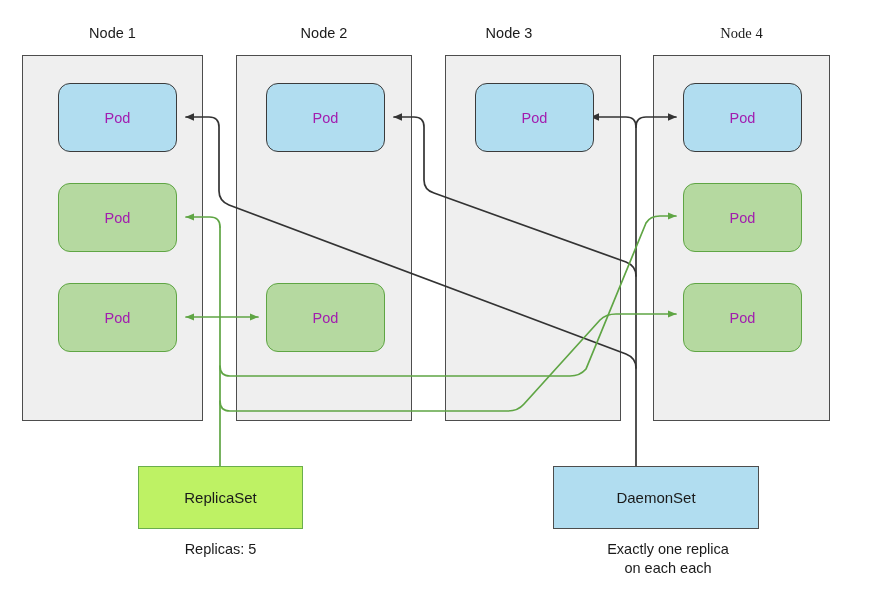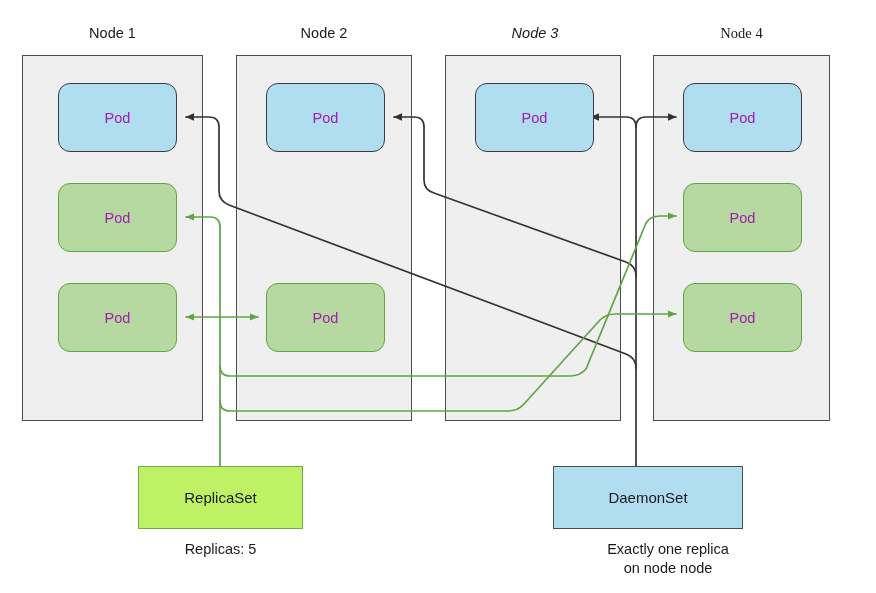--- a/index.html
+++ b/index.html
@@ -90,21 +90,21 @@
 
     <div class="node-label" style="left:236px;top:25px;width:176px;">Node 2</div>
     <div class="node-box" style="left:236px;top:55px;width:176px;height:366px;"></div>
     <div class="pod blue" style="left:266px;top:83px;width:119px;height:69px;">
       <span>Pod</span>
     </div>
     <div class="pod green" style="left:266px;top:283px;width:119px;height:69px;">
       <span>Pod</span>
     </div>
 
-    <div class="node-label" style="left:447px;top:25px;width:176px;font-style:italic;">Node 3</div>
+    <div class="node-label" style="left:421px;top:25px;width:176px;">Node 3</div>
     <div class="node-box" style="left:445px;top:55px;width:176px;height:366px;"></div>
     <div class="pod blue" style="left:475px;top:83px;width:119px;height:69px;">
       <span>Pod</span>
     </div>
 
     <div class="node-label" style="left:653px;top:25px;width:177px;font-family:Liberation Serif, serif;">Node 4</div>
     <div class="node-box" style="left:653px;top:55px;width:177px;height:366px;"></div>
     <div class="pod blue" style="left:683px;top:83px;width:119px;height:69px;">
       <span>Pod</span>
     </div>
@@ -115,22 +115,22 @@
       <span>Pod</span>
     </div>
   </div>
 
   <div>
     <div class="ctl green" style="left:138px;top:466px;width:165px;height:63px;">
       <span>ReplicaSet</span>
     </div>
     <div class="caption" style="left:118px;top:540px;width:205px;">Replicas: 5</div>
 
-    <div class="ctl blue" style="left:553px;top:466px;width:190px;height:63px;">
+    <div class="ctl blue" style="left:553px;top:466px;width:206px;height:63px;">
       <span>DaemonSet</span>
     </div>
     <div class="caption" style="left:573px;top:540px;width:190px;">
       <div>Exactly one replica</div>
-      <div>on node node</div>
+      <div>on each each</div>
     </div>
   </div>
 
 </div>
 
 </body></html>

